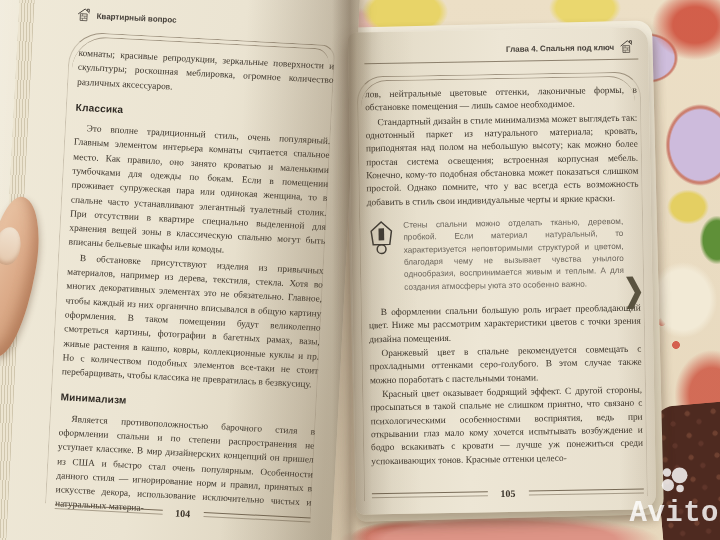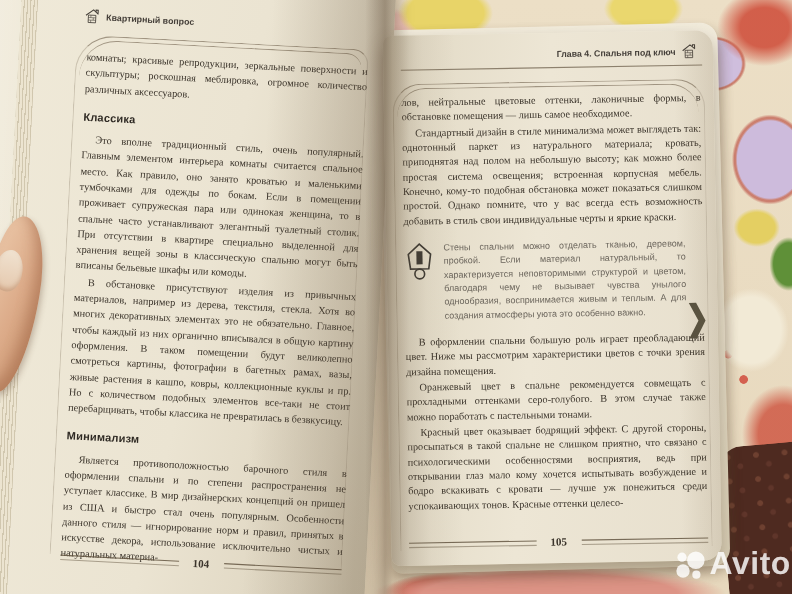--- a/index.html
+++ b/index.html
@@ -90,22 +90,22 @@
   .thumb{position:absolute;left:-13px;top:196px;width:47px;height:162px;z-index:6;
         background:linear-gradient(105deg,#ecc9aa,#dcab89 55%,#c8946f);
         border-radius:46% 54% 52% 48% / 38% 42% 55% 45%;transform:rotate(10deg);
         box-shadow:inset -7px -6px 12px rgba(150,90,60,.45), 2px 3px 6px rgba(80,50,30,.3);}
   .nail{position:absolute;left:3px;top:32px;width:25px;height:38px;
         background:linear-gradient(#f0e2d0,#e5c8ad);border-radius:50% 50% 46% 46%;
         box-shadow:inset 0 -3px 4px rgba(185,135,100,.55);}
 
   
   .watermark{position:absolute;right:1px;bottom:10px;display:flex;align-items:center;gap:3px;
-        z-index:10;color:rgba(255,255,255,.82);font-family:Liberation Sans, sans-serif;
-        font-weight:bold;font-size:29px;letter-spacing:.5px;}
+        z-index:10;color:rgba(255,255,255,.82);font-family:Liberation Mono, monospace;
+        font-weight:bold;font-size:29px;letter-spacing:.5px;flex-direction:column;}
   .alogo{display:block;}
   .alogo circle{fill:rgba(255,255,255,.82);}
   .house path,.house rect{stroke:#46403a;fill:none;}
   .bh path,.bh circle{stroke:#3f3b34;fill:none;}
 </style>
 </head>
 <body>
 
 <div class="scene">
   <div class="fabric"></div>

